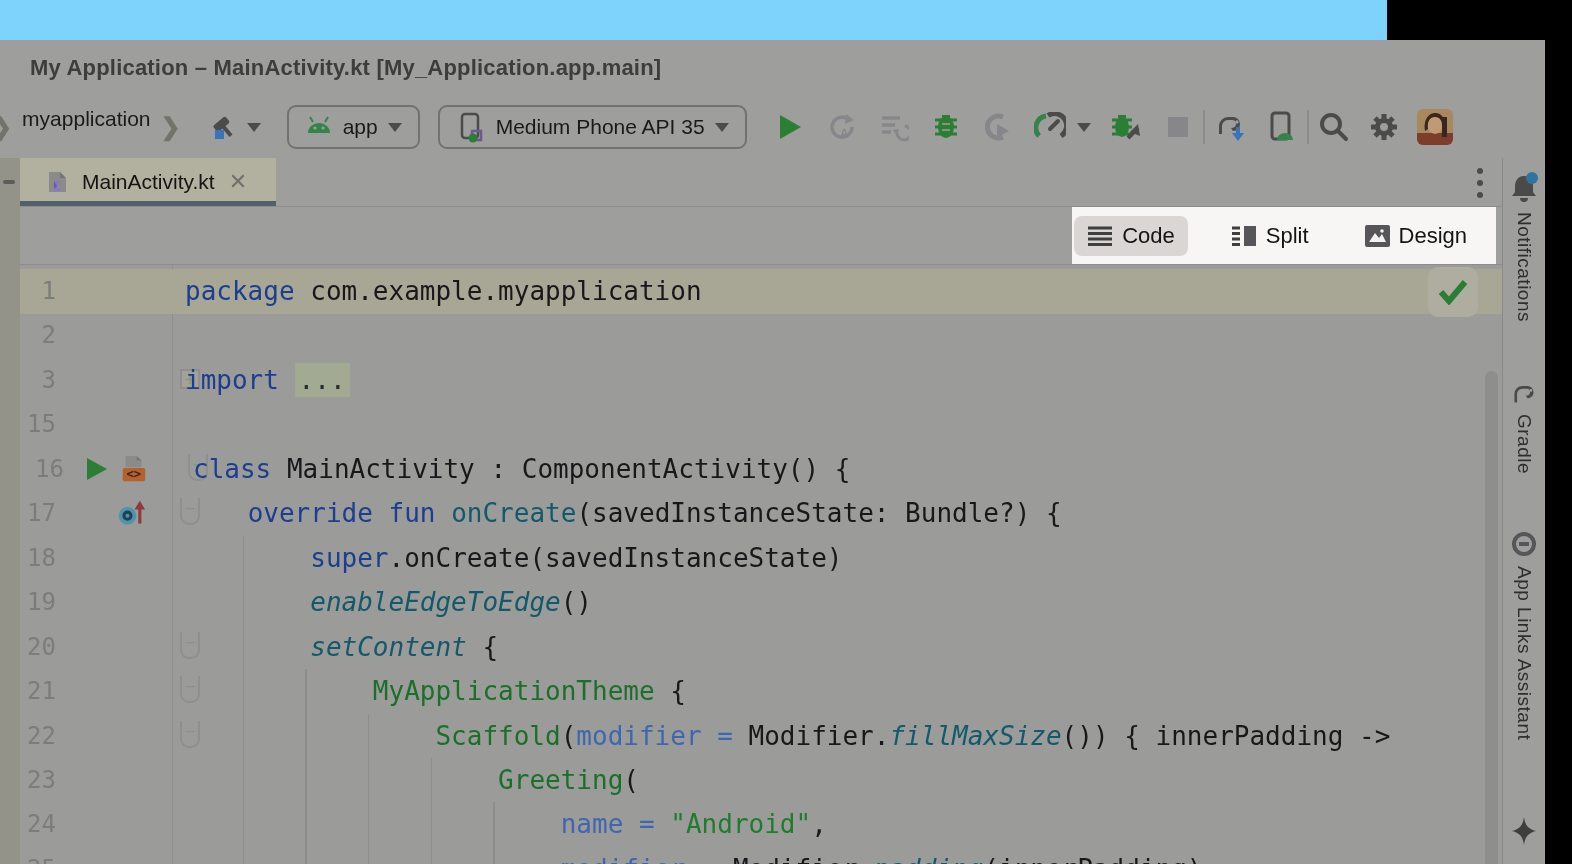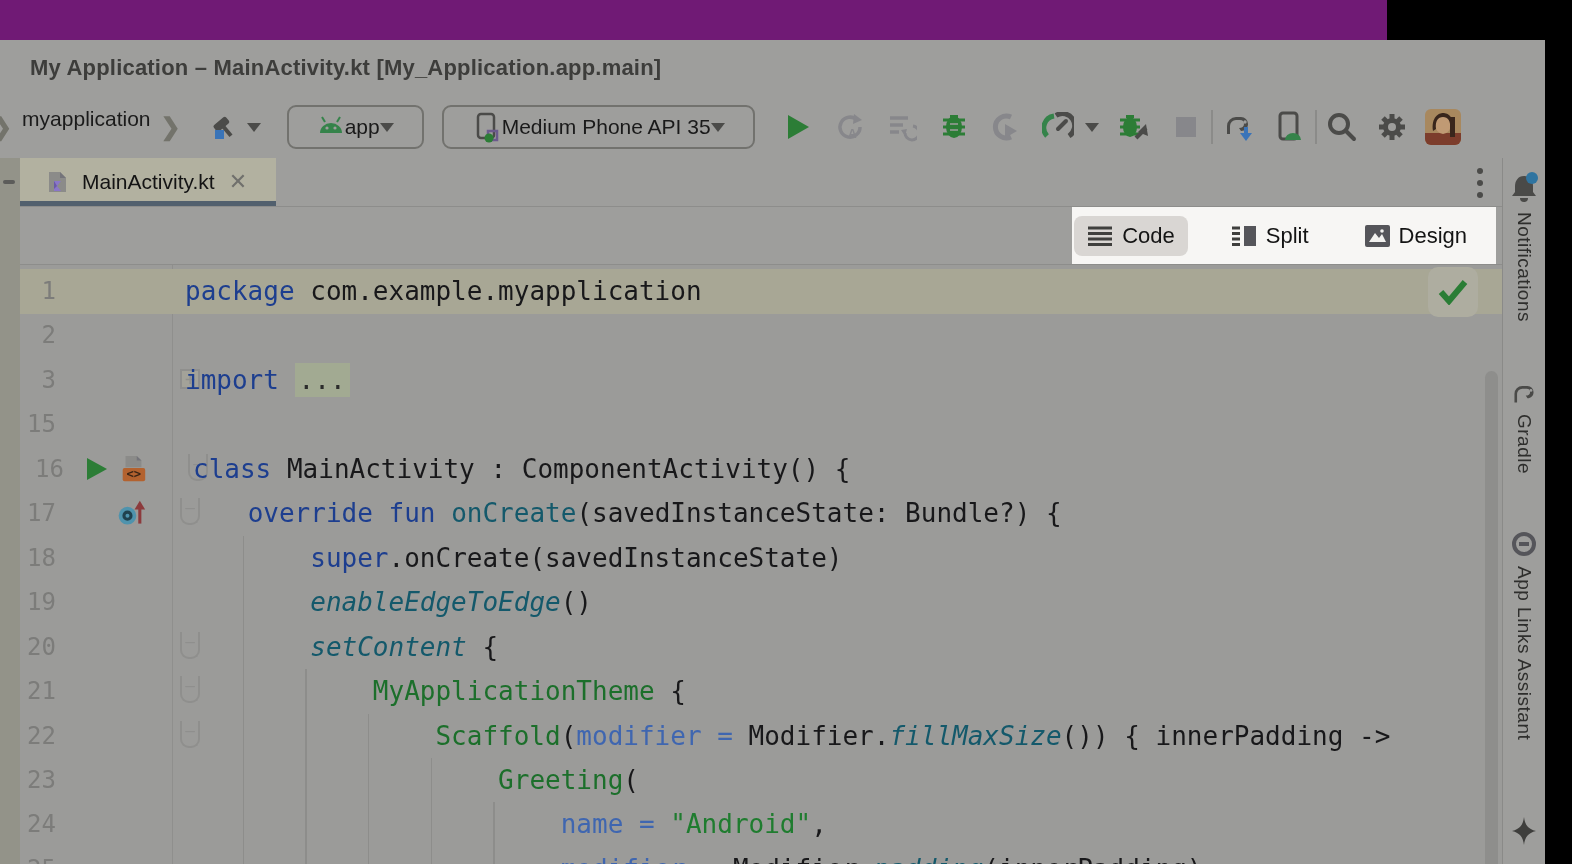--- a/index.html
+++ b/index.html
@@ -1,36 +1,36 @@
 <!DOCTYPE html>
 <html><head>
 <meta charset="utf-8">
 <style>
   * { margin:0; padding:0; box-sizing:border-box; }
   html,body { width:1572px; height:864px; background:#000; overflow:hidden;
               font-family:"Liberation Sans", sans-serif; }
-  #stage { position:relative; width:1387px; height:864px; background:#701a75; }
+  #stage { position:relative; width:1387px; height:864px; background:#7dd3fc; }
   #app { position:absolute; left:0; top:40px; width:1545px; height:824px; background:#9e9e9c; }
 
   
   .titlebar { position:absolute; left:0; top:0; width:100%; height:56px;
               display:flex; align-items:center; padding-left:30px; }
   .titlebar .title { font-size:22px; font-weight:bold; color:#3d3d3b; letter-spacing:.2px; }
 
   
   .toolbar { position:absolute; left:0; top:56px; width:100%; height:62px;
              display:flex; align-items:center; }
   .crumb-chevron { color:#73736b; font-size:24px; font-weight:bold; }
   .crumb-text { font-size:21px; color:#1b1b1b; margin:0 10px 16px 10px; }
   .tb-ico { display:inline-flex; align-items:center; justify-content:center;
             width:34px; height:34px; flex:none; }
   .caret-down { width:0; height:0; border-left:7px solid transparent; border-right:7px solid transparent;
                 border-top:9px solid #4b4b49; display:inline-block; }
-  .combo { display:flex; align-items:center; border:2px solid #72726e; border-radius:9px;
-           height:44px; padding:0 28px; color:#1a1a1a; font-size:21px; }
+  .combo { display:flex; align-items:center; gap:10px; border:2px solid #72726e; border-radius:9px;
+           height:44px; padding:0 16px; color:#1a1a1a; font-size:21px; }
   .tb-sep { width:2px; height:34px; background:#8b8b89; margin:0 8px; flex:none; }
   .avatar { width:36px; height:36px; border-radius:6px; overflow:hidden; flex:none; }
 
   
   .left-stripe { position:absolute; left:0; top:118px; width:20px; height:706px; background:#939389; }
   .left-stripe .dash { position:absolute; top:22px; left:3px; width:12px; height:4px; background:#5c5c5a; border-radius:2px; }
 
   
   .tabbar { position:absolute; left:20px; top:118px; width:1482px; height:49px;
             background:#9e9e9c; border-bottom:1px solid #8d8d8b;text-align:right; }

